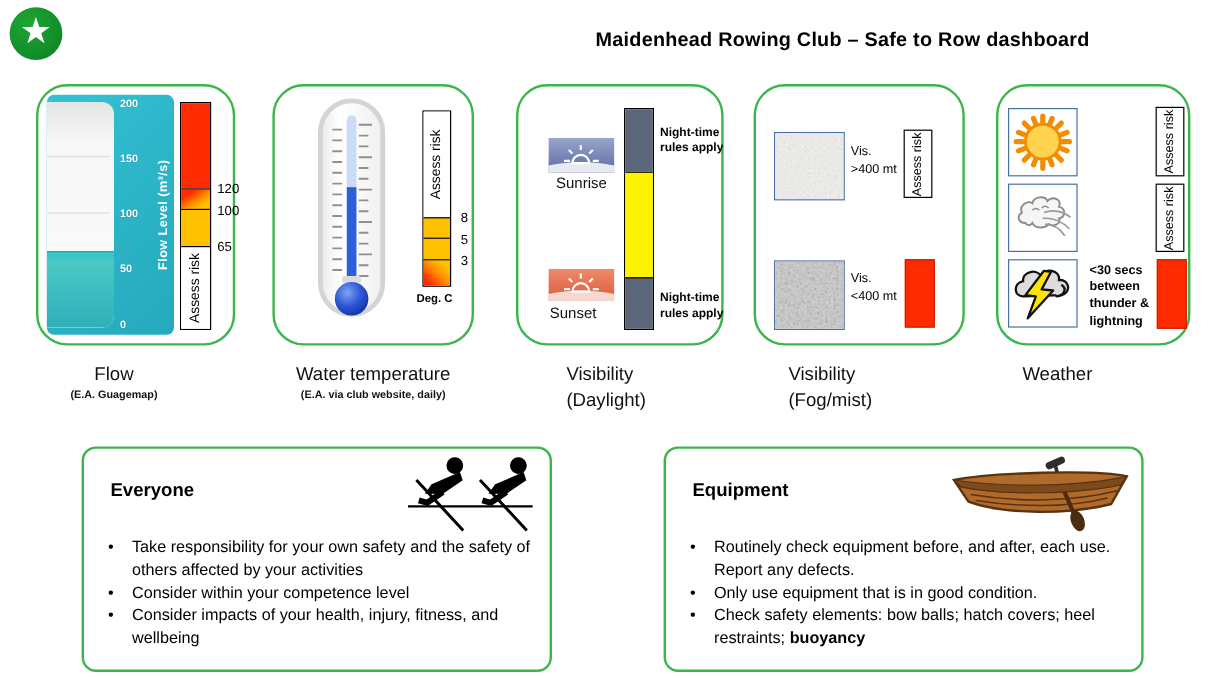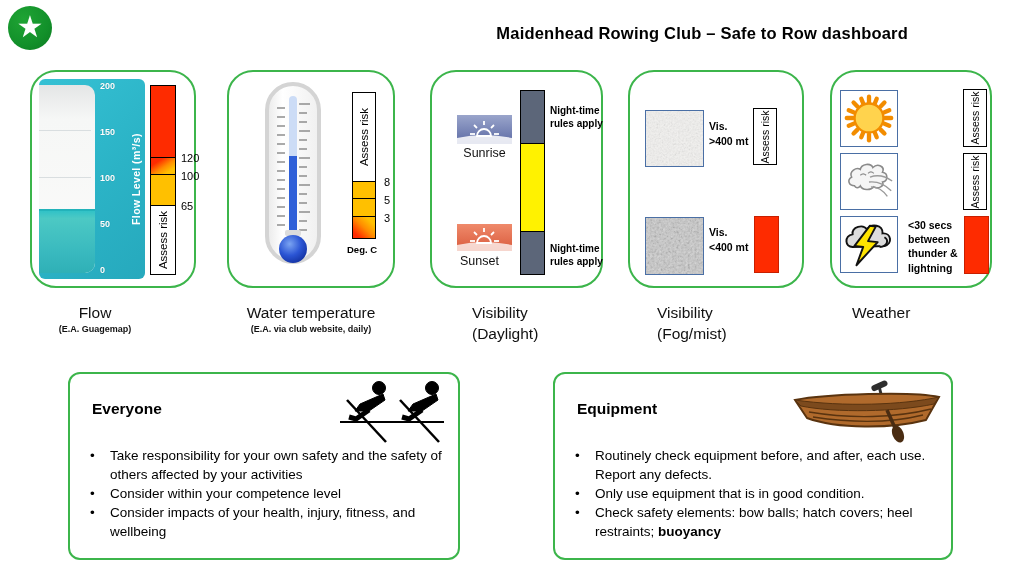--- a/index.html
+++ b/index.html
@@ -90,21 +90,21 @@
   .vbox .vtext{font-size:10.5px;}
   .redbox{position:absolute;background:#fe2b00;border:1px solid #c81f00;box-sizing:border-box;}
 
   
   .skybadge{position:absolute;width:55px;display:block;}
   .sky-label{position:absolute;width:55px;text-align:center;font-size:12.5px;color:#111;}
   .night-note{position:absolute;width:58px;font-size:10px;font-weight:bold;line-height:1.3;color:#000;}
 
   
   .fog-sq{position:absolute;border:1px solid #4a6fa5;display:block;}
-  .vis-note{position:absolute;font-size:10.5px;font-weight:bold;line-height:1.45;color:#000;}
+  .vis-note{position:absolute;font-size:10.5px;font-weight:normal;line-height:1.45;color:#000;}
 
   
   .wx-sq{position:absolute;border:1.5px solid #4a6fa5;background:#fff;box-sizing:border-box;display:block;}
   .wx-note{position:absolute;width:62px;font-size:10.5px;font-weight:bold;line-height:1.35;color:#000;}
 
   
   .card{
     position:absolute;top:372px;height:188px;background:#fff;
     border:2px solid #3cb54b;border-radius:12px;box-sizing:border-box;
   }
@@ -225,21 +225,21 @@
     <g stroke="#fff" stroke-width="1.8">
       <line x1="27" y1="4" x2="27" y2="8"></line>
         <line x1="17" y1="8" x2="20" y2="11"></line>
         <line x1="37" y1="8" x2="34" y2="11"></line>
       <line x1="13" y1="17" x2="18" y2="17"></line>
         <line x1="42" y1="17" x2="37" y2="17"></line>
     </g>
     <path d="M20 19 a7 7 0 0 1 14 0 Z" fill="none" stroke="#fff" stroke-width="1.8"></path>
     <path d="M0 21 Q27 15 55 21 L55 27 L0 27 Z" fill="#ffffff" opacity="0.75"></path>
   </svg>
-  <div class="sky-label" style="left:20px;top:182px;">Sunset</div>
+  <div class="sky-label" style="left:10px;top:182px;text-align:right;">Sunset</div>
 
   <div class="riskbar" style="left:88px;top:18px;width:25px;height:185px;">
     <div class="seg slate" style="height:52px;"></div>
     <div class="seg yellow" style="height:88px;"></div>
     <div class="seg slate" style="height:43px;"></div>
   </div>
   <div class="night-note" style="left:118px;top:32px;">Night-time rules apply</div>
   <div class="night-note" style="left:118px;top:170px;">Night-time rules apply</div>
 </div>
 

